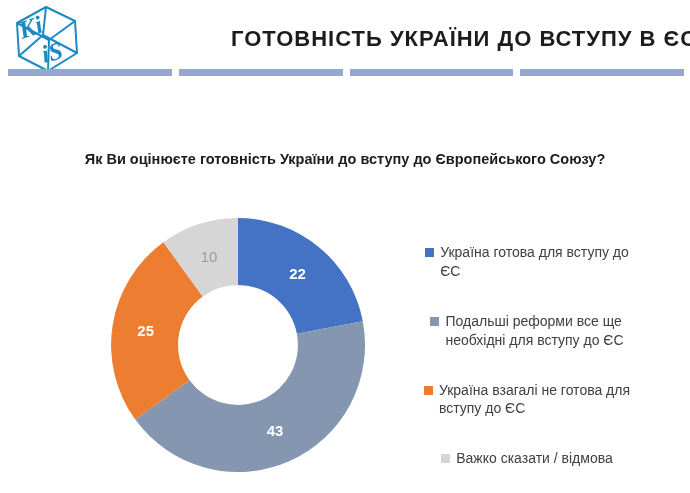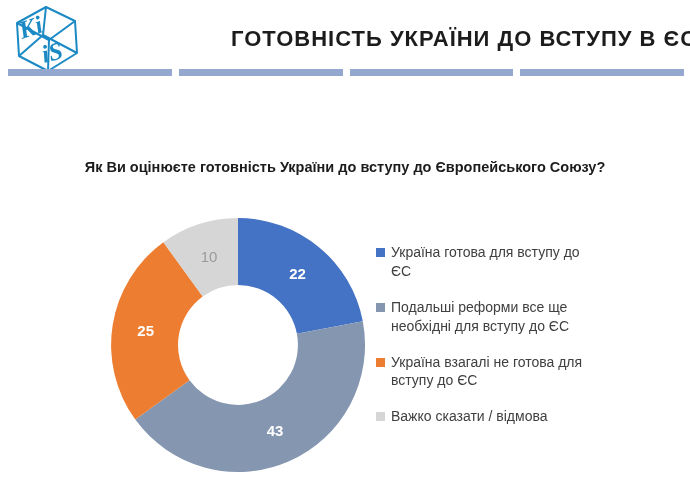--- a/index.html
+++ b/index.html
@@ -21,26 +21,26 @@
     display:flex;gap:7px;
   }
   .divider .seg{flex:1;background:#94a7ce;}
   .summary{
     position:absolute;left:10px;top:86px;width:668px;
     font-size:12px;line-height:1.3;color:#7f7f7f;
   }
   .question{
     position:absolute;left:0;top:151px;width:690px;
     text-align:center;
-    font-size:14.5px;font-weight:700;color:#1c1c1c;margin-top:8px;
+    font-size:14.5px;font-weight:700;color:#1c1c1c;
   }
   .donut{position:absolute;left:106px;top:214px;}
   .legend{
     position:absolute;left:376px;top:243px;width:302px;
-    display:flex;flex-direction:column;gap:17px;
+    display:flex;flex-direction:column;gap:31px;align-items:center;
   }
   .legend-item{
     display:flex;align-items:flex-start;
     font-size:14px;line-height:1.35;color:#404040;
   }
   .legend-swatch{
     flex:0 0 auto;width:9px;height:9px;margin:5px 6px 0 0;
   }
   .legend-label{white-space:pre-line;}
 </style>

